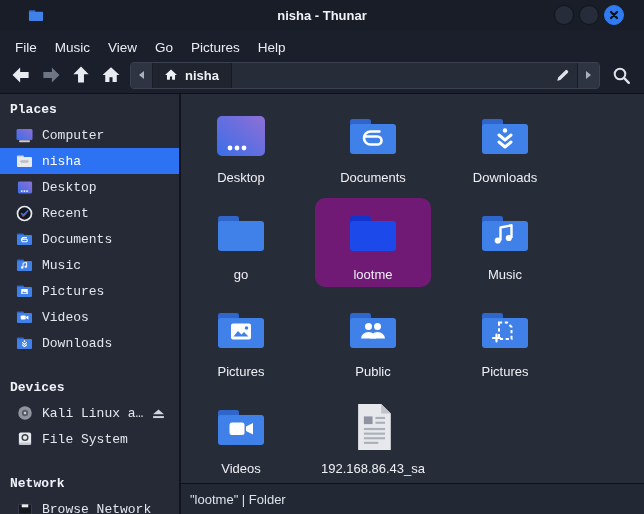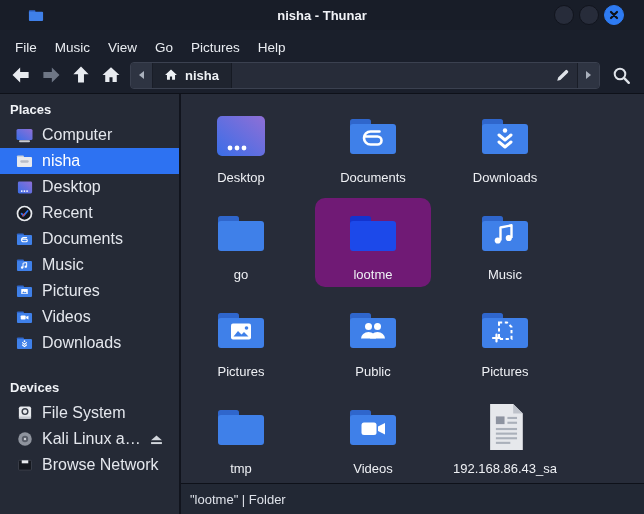--- a/index.html
+++ b/index.html
@@ -38,26 +38,26 @@
   .path-current { background:#1f242f; display:flex; align-items:center; gap:7px;
     padding:0 12px 0 11px; border-right:1px solid #161a23; }
   .path-current span { font-size:13px; font-weight:600; color:#eef1f5; }
   .path-space { flex:1; }
   .path-edit { width:30px; display:flex; align-items:center; justify-content:center; }
   .searchbtn { width:30px; height:27px; display:flex; align-items:center; justify-content:center; }
 
   
   .content { flex:1; display:flex; min-height:0; }
   .sidebar { width:181px; flex:0 0 181px; background:#252a36; border-right:2px solid #11141d;
-    padding-top:4px; overflow:hidden; }
+    padding-top:4px; overflow:hidden;font-family:Liberation Mono, monospace; }
   .s-head { height:24px; line-height:24px; padding-left:10px; font-size:13px;
     font-weight:bold; color:#f0f2f6; }
   .s-head.gap { margin-top:20px; }
   .s-item { height:26px; display:flex; align-items:center; padding-left:16px; gap:9px;
-    font-size:16px; color:#e4e7ed; }
+    font-size:13px; color:#e4e7ed; }
   .s-item.selected { background:#2d72f2; color:#ffffff; }
   .s-ico { width:17px; display:flex; justify-content:center; flex:0 0 17px; }
   .s-label { white-space:nowrap; }
   .ejectbtn { margin-left:auto; margin-right:25px; display:flex; }
 
   .main { flex:1; position:relative; background:#272c39; min-width:0; }
   .grid { position:absolute; top:4px; left:0; display:grid;
     grid-template-columns:repeat(3,120px); grid-auto-rows:97px; column-gap:12px; }
   .cell { display:flex; justify-content:center; align-items:flex-start; padding-top:3px; }
   .tile { width:116px; border-radius:10px; padding:9px 0 5px; display:flex;
@@ -282,45 +282,46 @@
             </svg>
         </span>
         <span class="s-label">Downloads</span>
       </div>
 
       <div class="s-head gap">Devices</div>
 
       <div class="s-item">
         <span class="s-ico">
           <svg width="16" height="16" viewBox="0 0 17 17">
-              <rect x="2" y="1.5" width="13" height="13" rx="2" fill="#e8eaee"></rect>
-              <circle cx="8.5" cy="7" r="3" fill="none" stroke="#3a3f4a" stroke-width="1.5"></circle>
-              <rect x="2" y="12.2" width="13" height="2.3" fill="#c6cad1"></rect>
-            </svg>
-        </span>
-        <span class="s-label">File System</span>
-      </div>
-
-      <div class="s-item">
-        <span class="s-ico">
-          <svg width="16" height="16" viewBox="0 0 17 17">
               <circle cx="8.5" cy="8.5" r="7.2" fill="#8f949e"></circle>
               <circle cx="8.5" cy="8.5" r="3.4" fill="#585d68"></circle>
               <circle cx="8.5" cy="8.5" r="1.3" fill="#c9ccd2"></circle>
             </svg>
         </span>
         <span class="s-label">Kali Linux a…</span>
         <span class="ejectbtn">
           <svg width="13" height="11" viewBox="0 0 12 10">
               <path d="M1 5.8 L6 1.2 L11 5.8 z" fill="#d2d6dc"></path>
               <rect x="1" y="7.4" width="10" height="1.8" fill="#d2d6dc"></rect>
             </svg>
         </span>
       </div>
 
+      <div class="s-item">
+        <span class="s-ico">
+          <svg width="16" height="16" viewBox="0 0 17 17">
+              <rect x="2" y="1.5" width="13" height="13" rx="2" fill="#e8eaee"></rect>
+              <circle cx="8.5" cy="7" r="3" fill="none" stroke="#3a3f4a" stroke-width="1.5"></circle>
+              <rect x="2" y="12.2" width="13" height="2.3" fill="#c6cad1"></rect>
+            </svg>
+        </span>
+        <span class="s-label">File System</span>
+      </div>
+
+      <div class="s-head gap">Network</div>
 
       <div class="s-item">
         <span class="s-ico">
           <svg width="16" height="14" viewBox="0 0 17 15">
               <rect x="1.5" y="2.5" width="14" height="10.5" rx="1" fill="#15181f" stroke="#3c414c"></rect>
               <rect x="5" y="2.5" width="7" height="3.2" fill="#e8eaee"></rect>
             </svg>
         </span>
         <span class="s-label">Browse Network</span>
       </div>
@@ -453,31 +454,20 @@
                   <rect x="3" y="4" width="21" height="12" rx="2.5" fill="#2f66cc"></rect>
                   <rect x="3" y="9" width="46" height="30" rx="3" fill="#3f80e9"></rect>
                   <path d="M20 13.5 h8 l4.5 4.5 V30 H20 z" fill="none" stroke="#fff" stroke-width="2" stroke-dasharray="3.2 2.6"></path>
                   <path d="M17.5 25.5 v7 M14 29 h7" stroke="#fff" stroke-width="2.2" stroke-linecap="round"></path>
                 </svg>
             </span>
             <div class="g-label">Pictures</div>
           </div>
         </div>
 
-        <div class="cell">
-          <div class="tile">
-            <span class="g-ico">
-              <svg width="52" height="42" viewBox="0 0 52 42">
-                  <rect x="3" y="4" width="21" height="12" rx="2.5" fill="#2f66cc"></rect>
-                  <rect x="3" y="9" width="46" height="30" rx="3" fill="#3f80e9"></rect>
-                </svg>
-            </span>
-            <div class="g-label">tmp</div>
-          </div>
-        </div>
 
         <div class="cell">
           <div class="tile">
             <span class="g-ico">
               <svg width="52" height="42" viewBox="0 0 52 42">
                   <rect x="3" y="4" width="21" height="12" rx="2.5" fill="#2f66cc"></rect>
                   <rect x="3" y="9" width="46" height="30" rx="3" fill="#3f80e9"></rect>
                   <rect x="14.5" y="16.5" width="15" height="12.5" rx="2.5" fill="#fff"></rect>
                   <path d="M31 20.5 l7 -3.5 v11.5 l-7 -3.5 z" fill="#fff"></path>
                 </svg>

